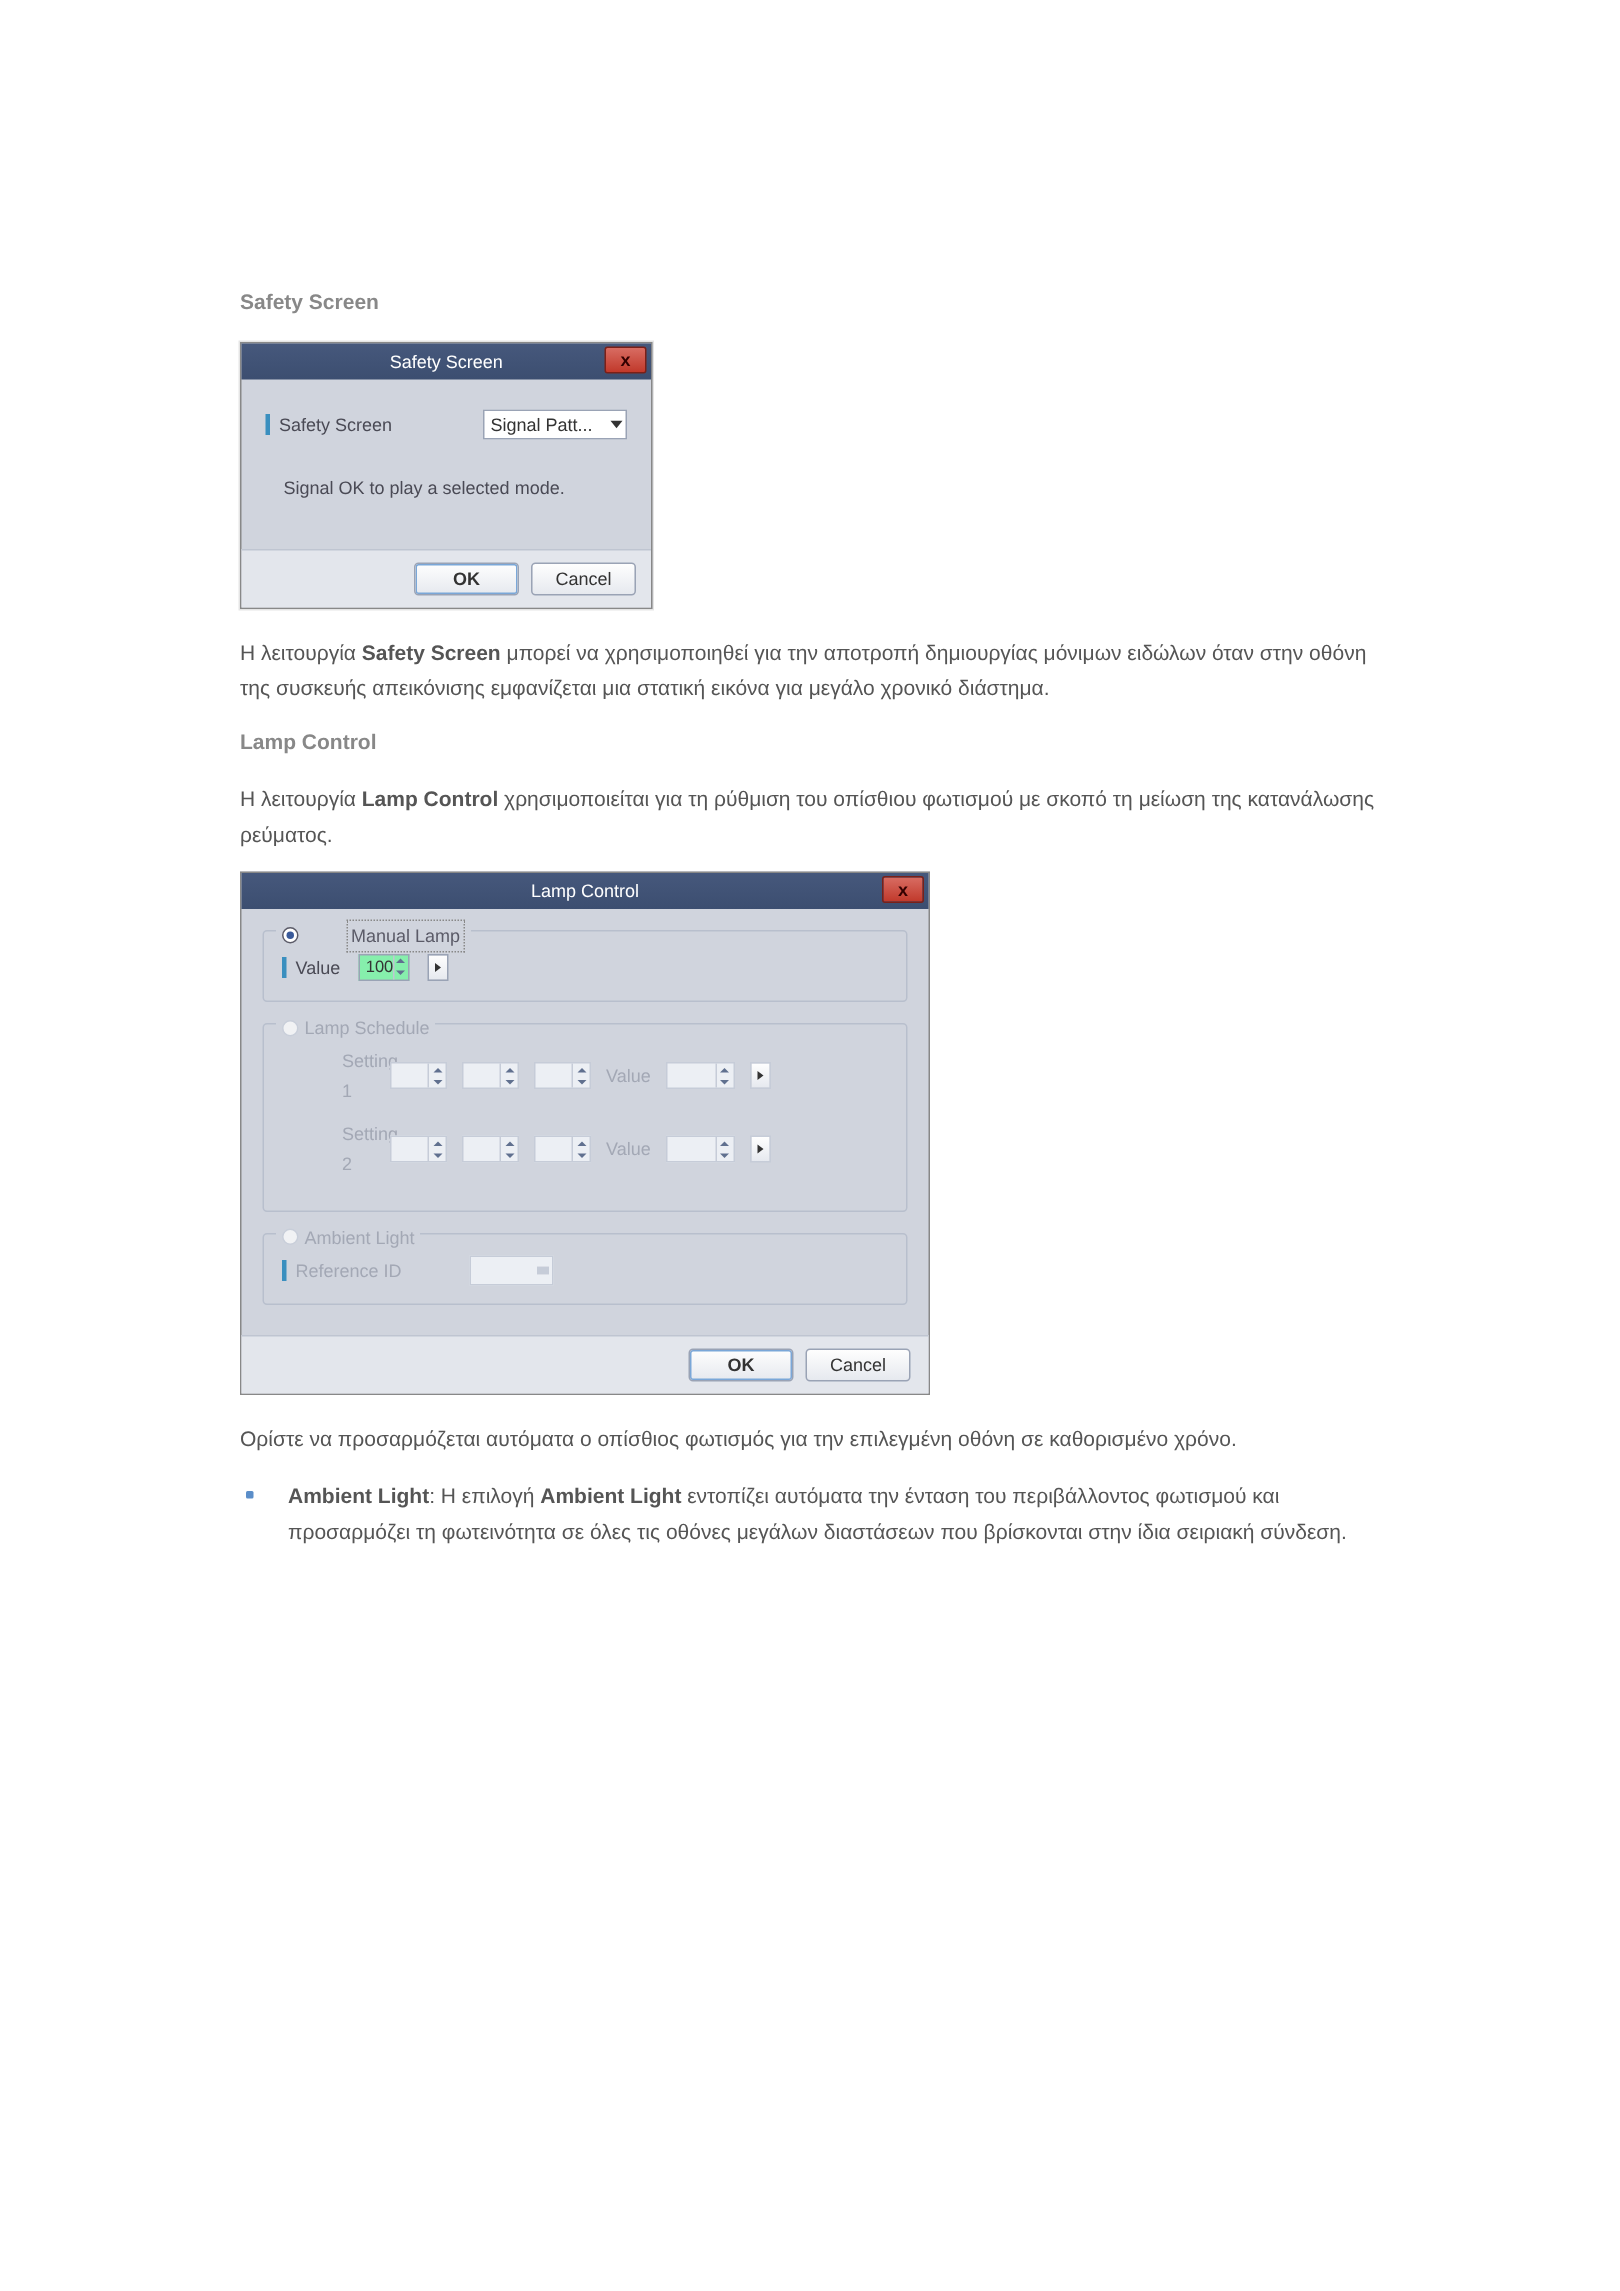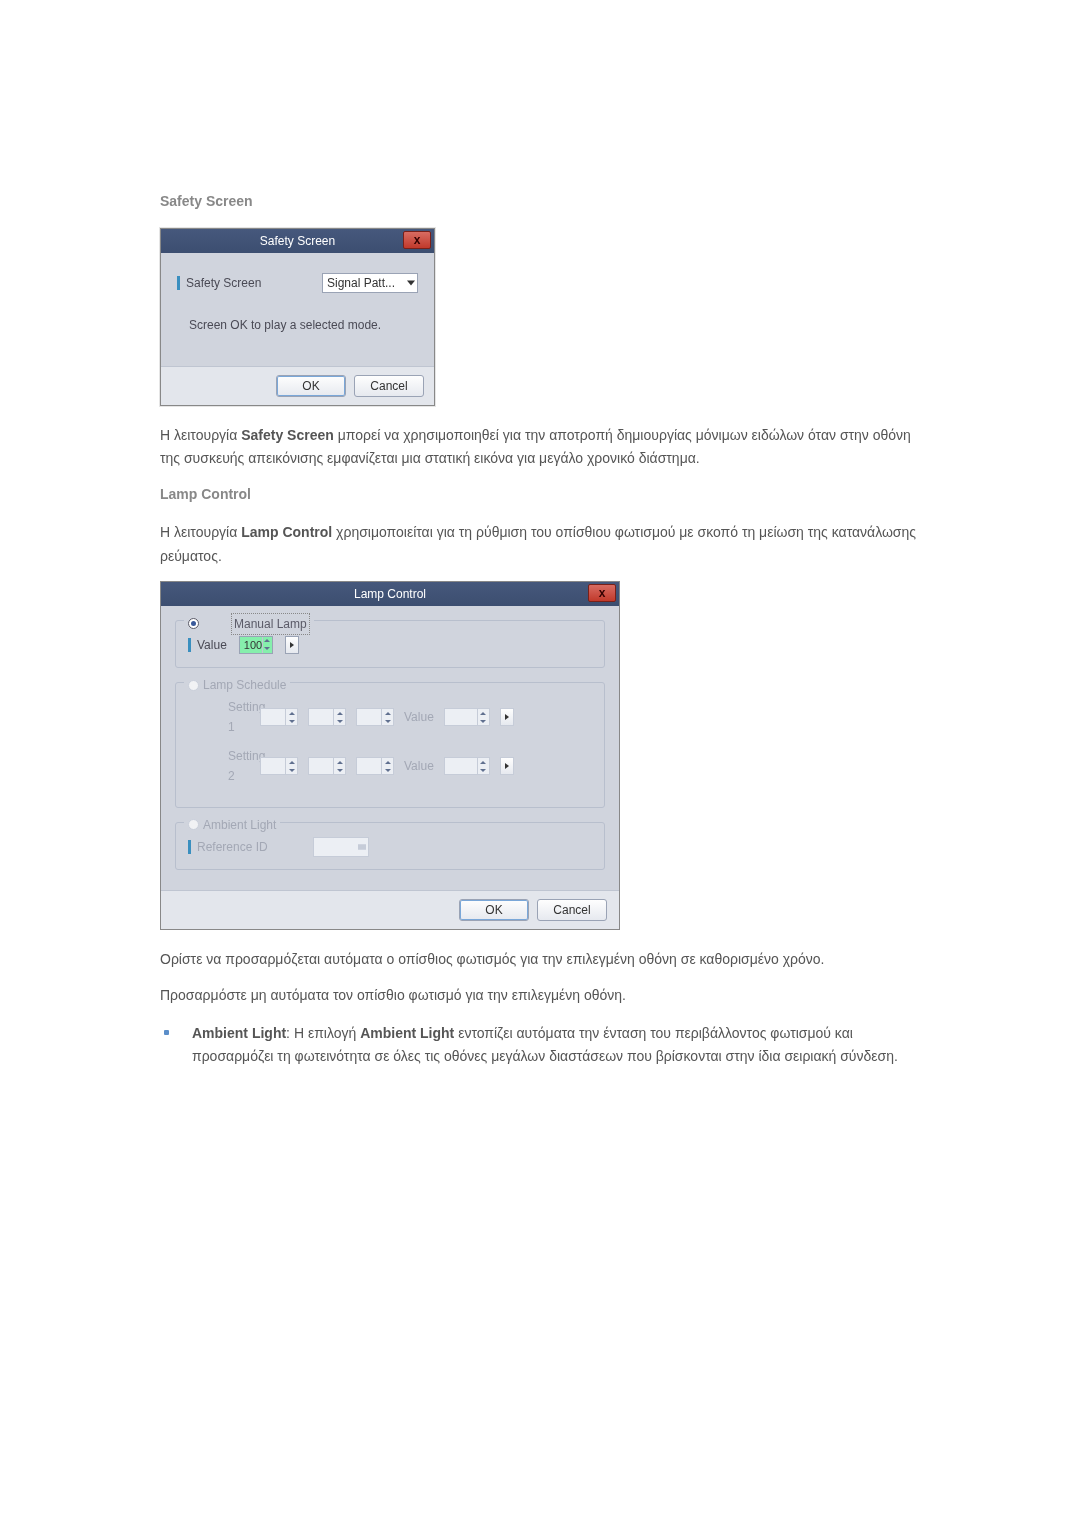--- a/index.html
+++ b/index.html
@@ -103,21 +103,21 @@
     min-width: 70px;
     height: 22px;
     background: linear-gradient(#fefefe,#e6e9ef);
     border: 1px solid #9aa3b5;
     border-radius: 3px;
     font-size: 12px;
     color: #333;
     text-align: center;
     line-height: 20px;
   }
-  .btn.ok { box-shadow: 0 0 0 1px #7aa7d8 inset; }
+  .btn.ok { box-shadow: 0 0 0 1px #7aa7d8 inset; font-weight: bold; }
 
   
   .dialog2 {
     width: 460px;
     border: 1px solid #888;
     background: #d0d4dd;
     margin: 10px 0 18px 0;
     font-size: 12px;
     color: #4a4a55;
   }
@@ -270,21 +270,21 @@
       <div class="field-row">
         <div class="label-bar">
           <div class="bar-accent"></div>
           <span>Safety Screen</span>
         </div>
         <div class="combo">
           <span>Signal Patt...</span>
           <div class="arrow"></div>
         </div>
       </div>
-      <div style="margin-bottom:22px; padding-left:12px;">Screen OK to play a selected mode.</div>
+      <div style="margin-bottom:22px; padding-left:12px;">Signal OK to play a selected mode.</div>
     </div>
     <div class="buttons">
       <div class="btn ok">OK</div>
       <div class="btn">Cancel</div>
     </div>
   </div>
 
   <p>
     <span>Η λειτουργία </span><strong>Safety Screen</strong><span> μπορεί να χρησιμοποιηθεί για την αποτροπή δημιουργίας μόνιμων ειδώλων όταν στην οθόνη της συσκευής απεικόνισης εμφανίζεται μια στατική εικόνα για μεγάλο χρονικό διάστημα.</span>
   </p>
@@ -414,21 +414,20 @@
     </div>
     <div class="buttons">
       <div class="btn ok">OK</div>
       <div class="btn">Cancel</div>
     </div>
   </div>
 
   <p>Ορίστε να προσαρμόζεται αυτόματα ο οπίσθιος φωτισμός για την επιλεγμένη οθόνη σε καθορισμένο χρόνο.</p>
 
 
-  <p>Προσαρμόστε μη αυτόματα τον οπίσθιο φωτισμό για την επιλεγμένη οθόνη.</p>
 
 
   <ul class="bullets">
     <li>
       <strong>Ambient Light</strong><span>: Η επιλογή </span><strong>Ambient Light</strong><span> εντοπίζει αυτόματα την ένταση του περιβάλλοντος φωτισμού και προσαρμόζει τη φωτεινότητα σε όλες τις οθόνες μεγάλων διαστάσεων που βρίσκονται στην ίδια σειριακή σύνδεση.</span>
     </li>
   </ul>
 
 </div>
 

